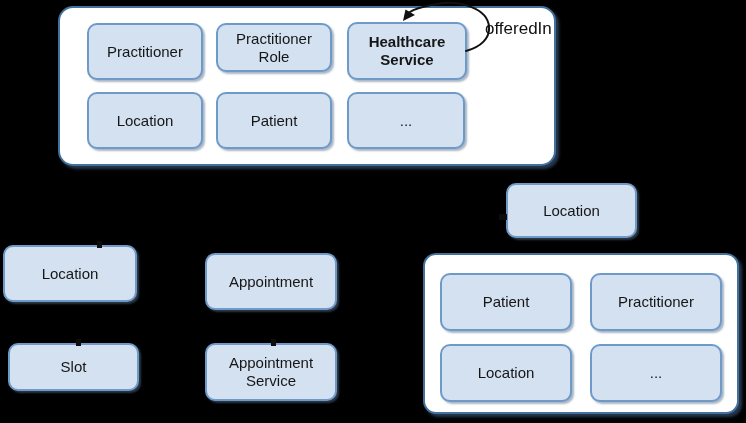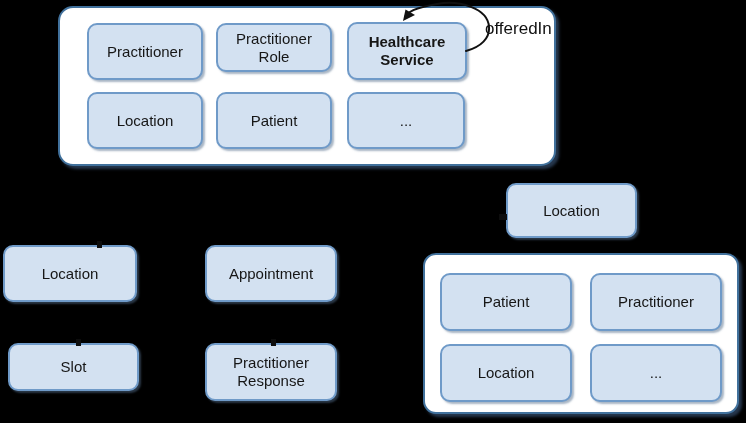--- a/index.html
+++ b/index.html
@@ -62,23 +62,23 @@
   <div class="node" style="left:347px;top:92px;width:118px;height:57px;">...</div>
 
   <svg class="arrow-svg" width="746" height="423" viewBox="0 0 746 423">
     <path d="M 466 51 C 481 47 490 38 489 27 C 488 8 459 0 437 4 C 419 7 406 11 405 18" fill="none" stroke="#111111" stroke-width="2" stroke-linecap="round"></path>
     <polygon points="403,21 405.5,9.5 415,15" fill="#111111"></polygon>
   </svg>
   <div class="edge-label" style="left:485px;top:19px;">offeredIn</div>
 
   <div class="node" style="left:506px;top:183px;width:131px;height:55px;">Location</div>
   <div class="node" style="left:3px;top:245px;width:134px;height:57px;">Location</div>
-  <div class="node" style="left:205px;top:245px;width:132px;height:57px;">Appointment</div>
+  <div class="node" style="left:205px;top:253px;width:132px;height:57px;">Appointment</div>
   <div class="node" style="left:8px;top:343px;width:131px;height:48px;">Slot</div>
-  <div class="node" style="left:205px;top:343px;width:132px;height:58px;">Practitioner Response</div>
+  <div class="node" style="left:205px;top:343px;width:132px;height:58px;">Appointment Service</div>
 
   <div class="group" style="left:423px;top:253px;width:316px;height:161px;border-radius:13px;"></div>
 
   <div class="node" style="left:440px;top:273px;width:132px;height:58px;">Patient</div>
   <div class="node" style="left:590px;top:273px;width:132px;height:58px;">Practitioner</div>
   <div class="node" style="left:440px;top:344px;width:132px;height:58px;">Location</div>
   <div class="node" style="left:590px;top:344px;width:132px;height:58px;">...</div>
 
   <div class="notch" style="left:97px;top:241px;width:5px;height:7px;"></div>
   <div class="notch" style="left:76px;top:339px;width:5px;height:7px;"></div>

